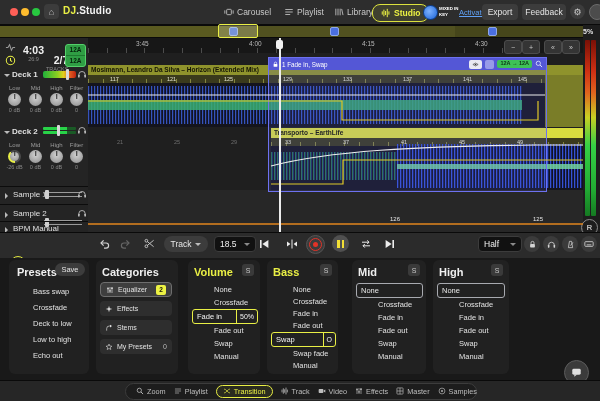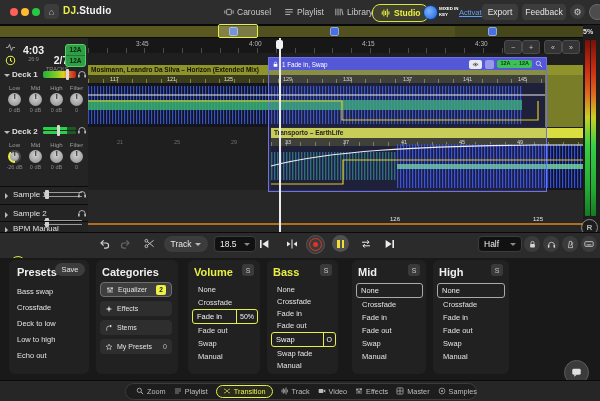--- a/index.html
+++ b/index.html
@@ -86,21 +86,21 @@
   .pausebars{display:flex;gap:2px;} .pausebars i{display:block;width:2.6px;height:8px;background:#f2df35;}
   .recdot{width:11px;height:11px;border-radius:50%;border:1.5px solid #e23328;display:flex;align-items:center;justify-content:center;}
   .recdot i{display:block;width:5px;height:5px;border-radius:50%;background:#e23328;}
   
   .bpanel{left:0;top:258px;width:600px;height:122px;background:#191919;}
   .panel{background:#212121;border-radius:6px;}
   .ptitle{font-size:11px;font-weight:700;color:#efefef;}
   .ptitle.y{color:#e9ef45;}
   .savebtn{width:30px;height:13px;border-radius:7px;background:#3c3c3c;color:#e3e3e3;font-size:7.5px;display:flex;align-items:center;justify-content:center;}
   .sbadge{width:12px;height:12px;border-radius:3px;background:#3a3a3a;color:#c9c9c9;font-size:7px;display:flex;align-items:center;justify-content:center;}
-  .pitem{font-size:7.5px;color:#e2e2e2;line-height:1;}
+  .pitem{font-size:7.5px;color:#e2e2e2;line-height:1;margin-left:16px;}
   .catrow{height:15px;border-radius:4px;background:#2e2e2e;display:flex;align-items:center;gap:4px;padding:0 5px;color:#e2e2e2;font-size:7px;}
   .catrow.sel{background:#3e3e3e;border:1px solid #6e6e6e;}
   .catbadge{margin-left:auto;background:#edf243;color:#17170a;font-size:6.5px;font-weight:800;border-radius:2px;width:10px;height:10px;
             display:flex;align-items:center;justify-content:center;}
   .catcount{margin-left:auto;font-size:7px;color:#bbb;}
   .selbox{position:absolute;height:13px;border:1px solid #e9ef45;border-radius:3px;display:flex;align-items:center;}
   .selbox .lab{flex:1;padding-left:4px;font-size:7.5px;color:#f2f2f2;}
   .selbox .val{border-left:1px solid #e9ef45;height:100%;display:flex;align-items:center;justify-content:center;font-size:7px;color:#f2f2f2;padding:0 3px;}
   .selbox.grey{border-color:#a8aab0;} .selbox.grey .lab{color:#e8e8e8;}
   

